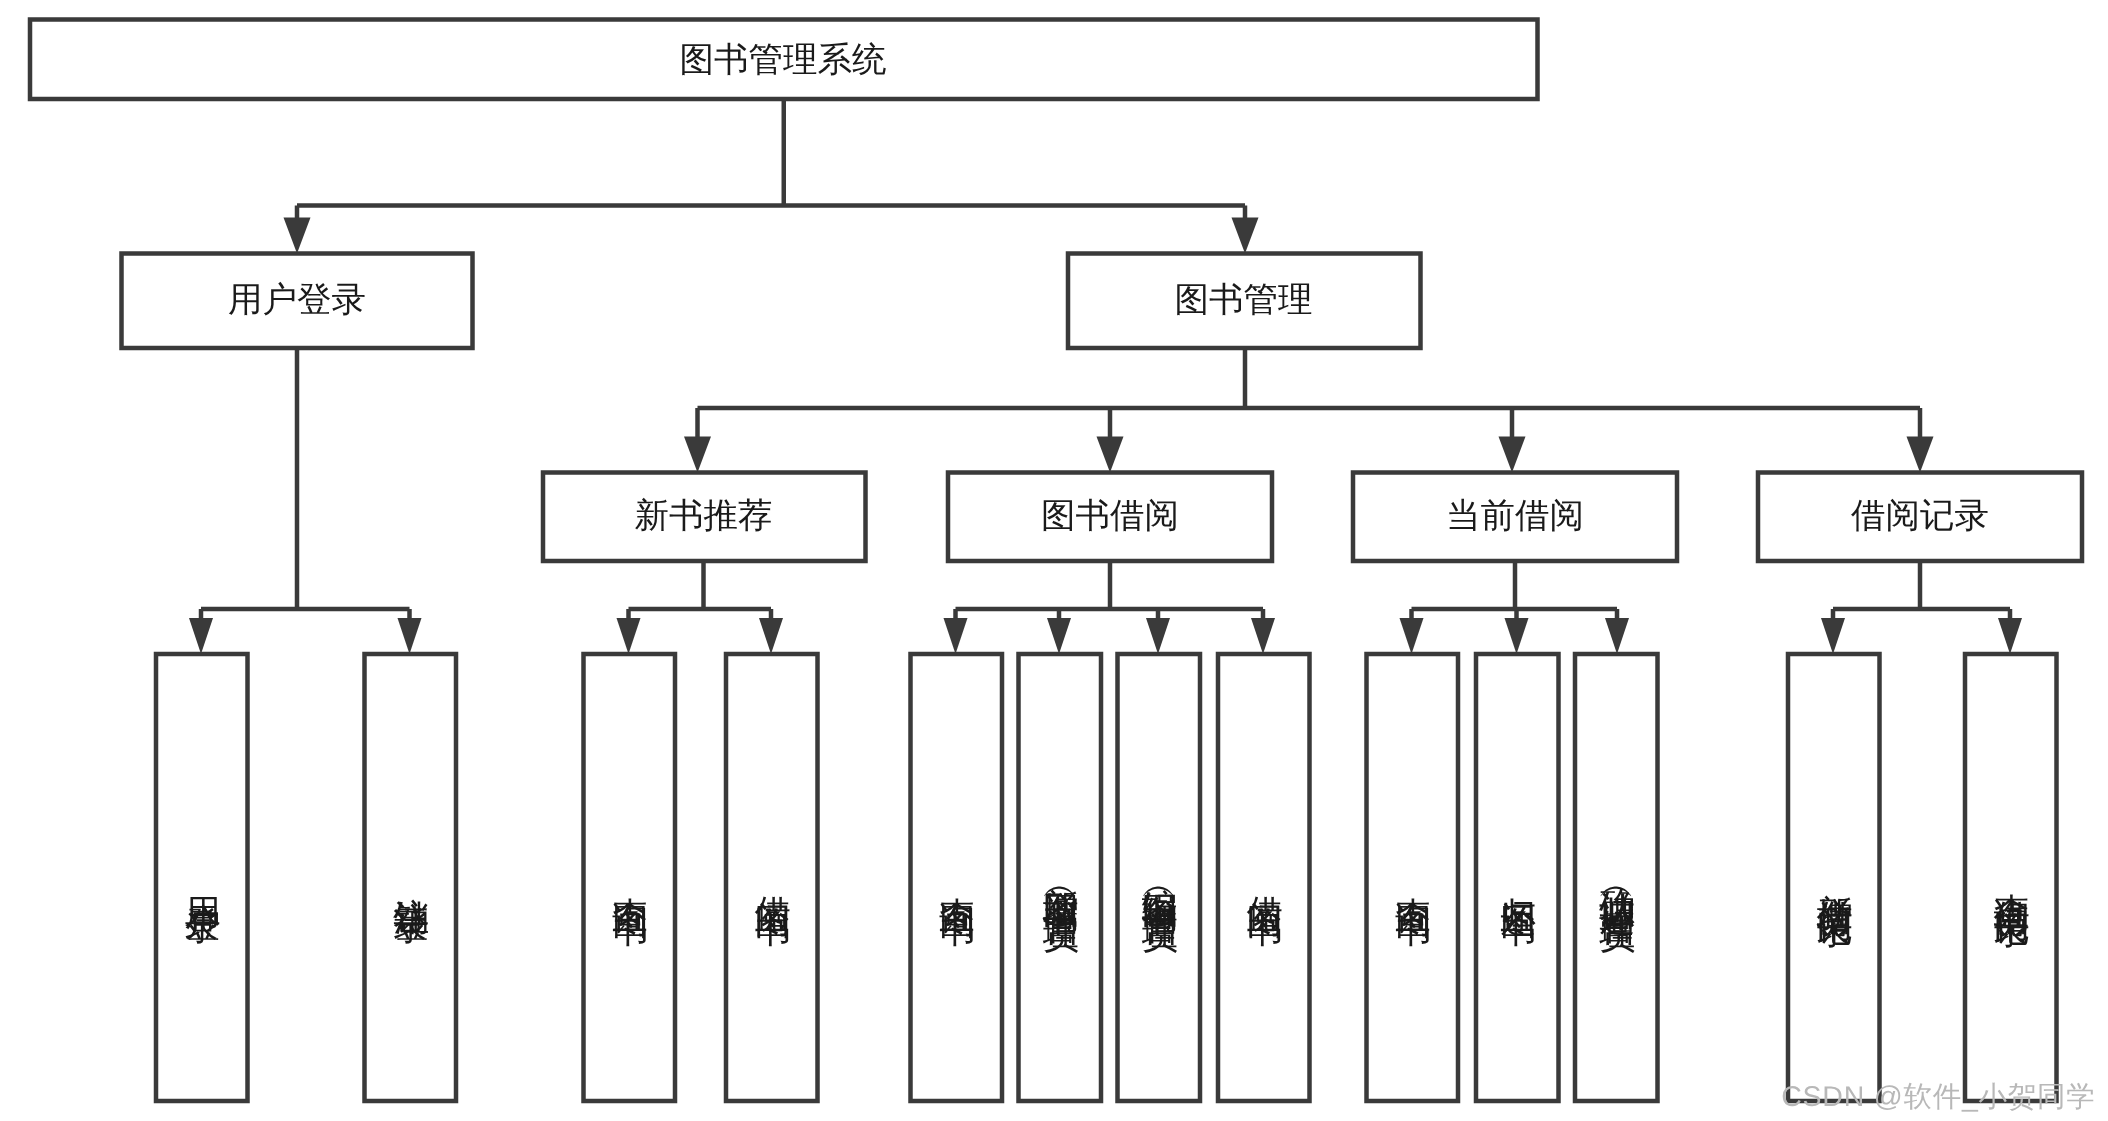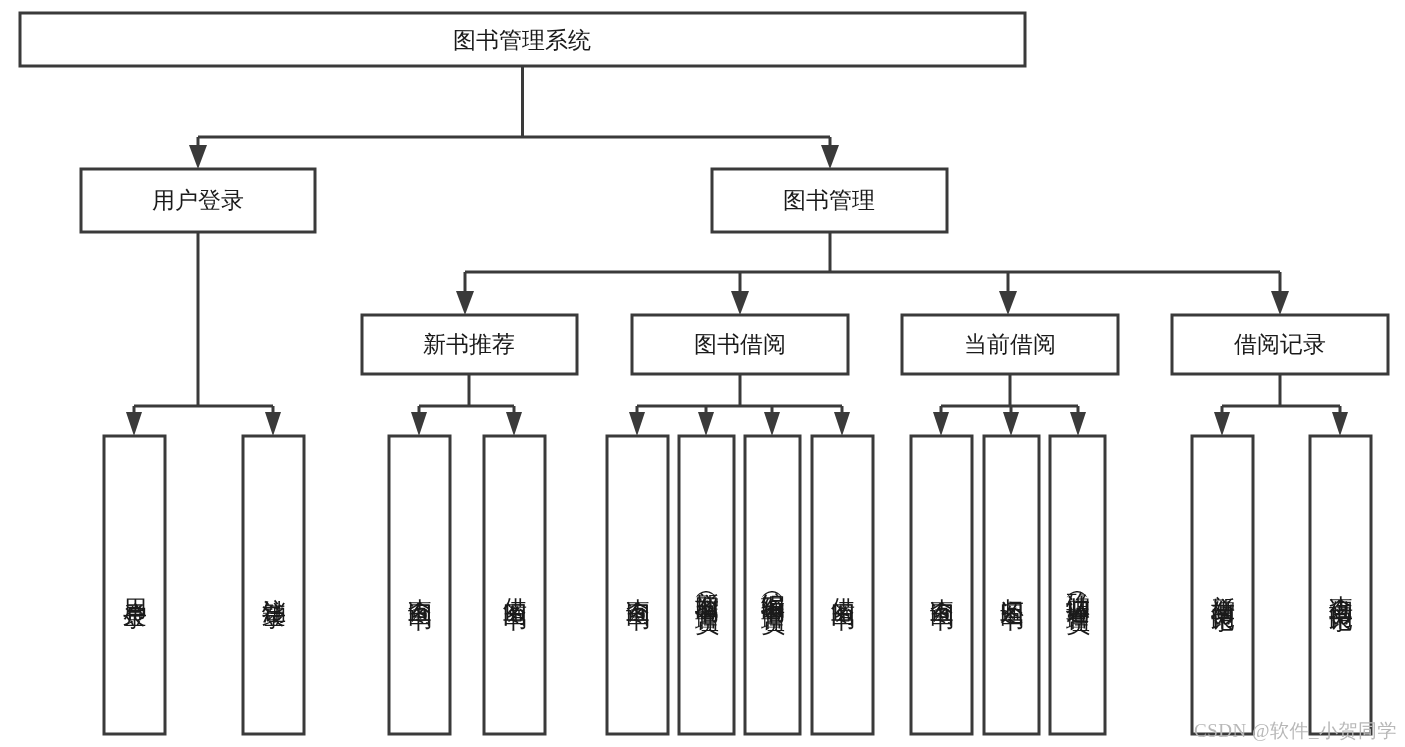--- a/index.html
+++ b/index.html
@@ -61,21 +61,21 @@
     display: flex;
     align-items: center;
     justify-content: center;
     white-space: nowrap;
     pointer-events: none;
   }
   .watermark {
     position: absolute;
     right: 8px;
     bottom: 3px;
-    font-family: Liberation Serif, serif;
+    font-family: Liberation Sans, sans-serif;
     font-size: 19px;
     color: #b8b8b8;
     white-space: nowrap;
     letter-spacing: 0.5px;
   }
 </style>
 </head>
 <body>
 
 <div id="diagram-root">

